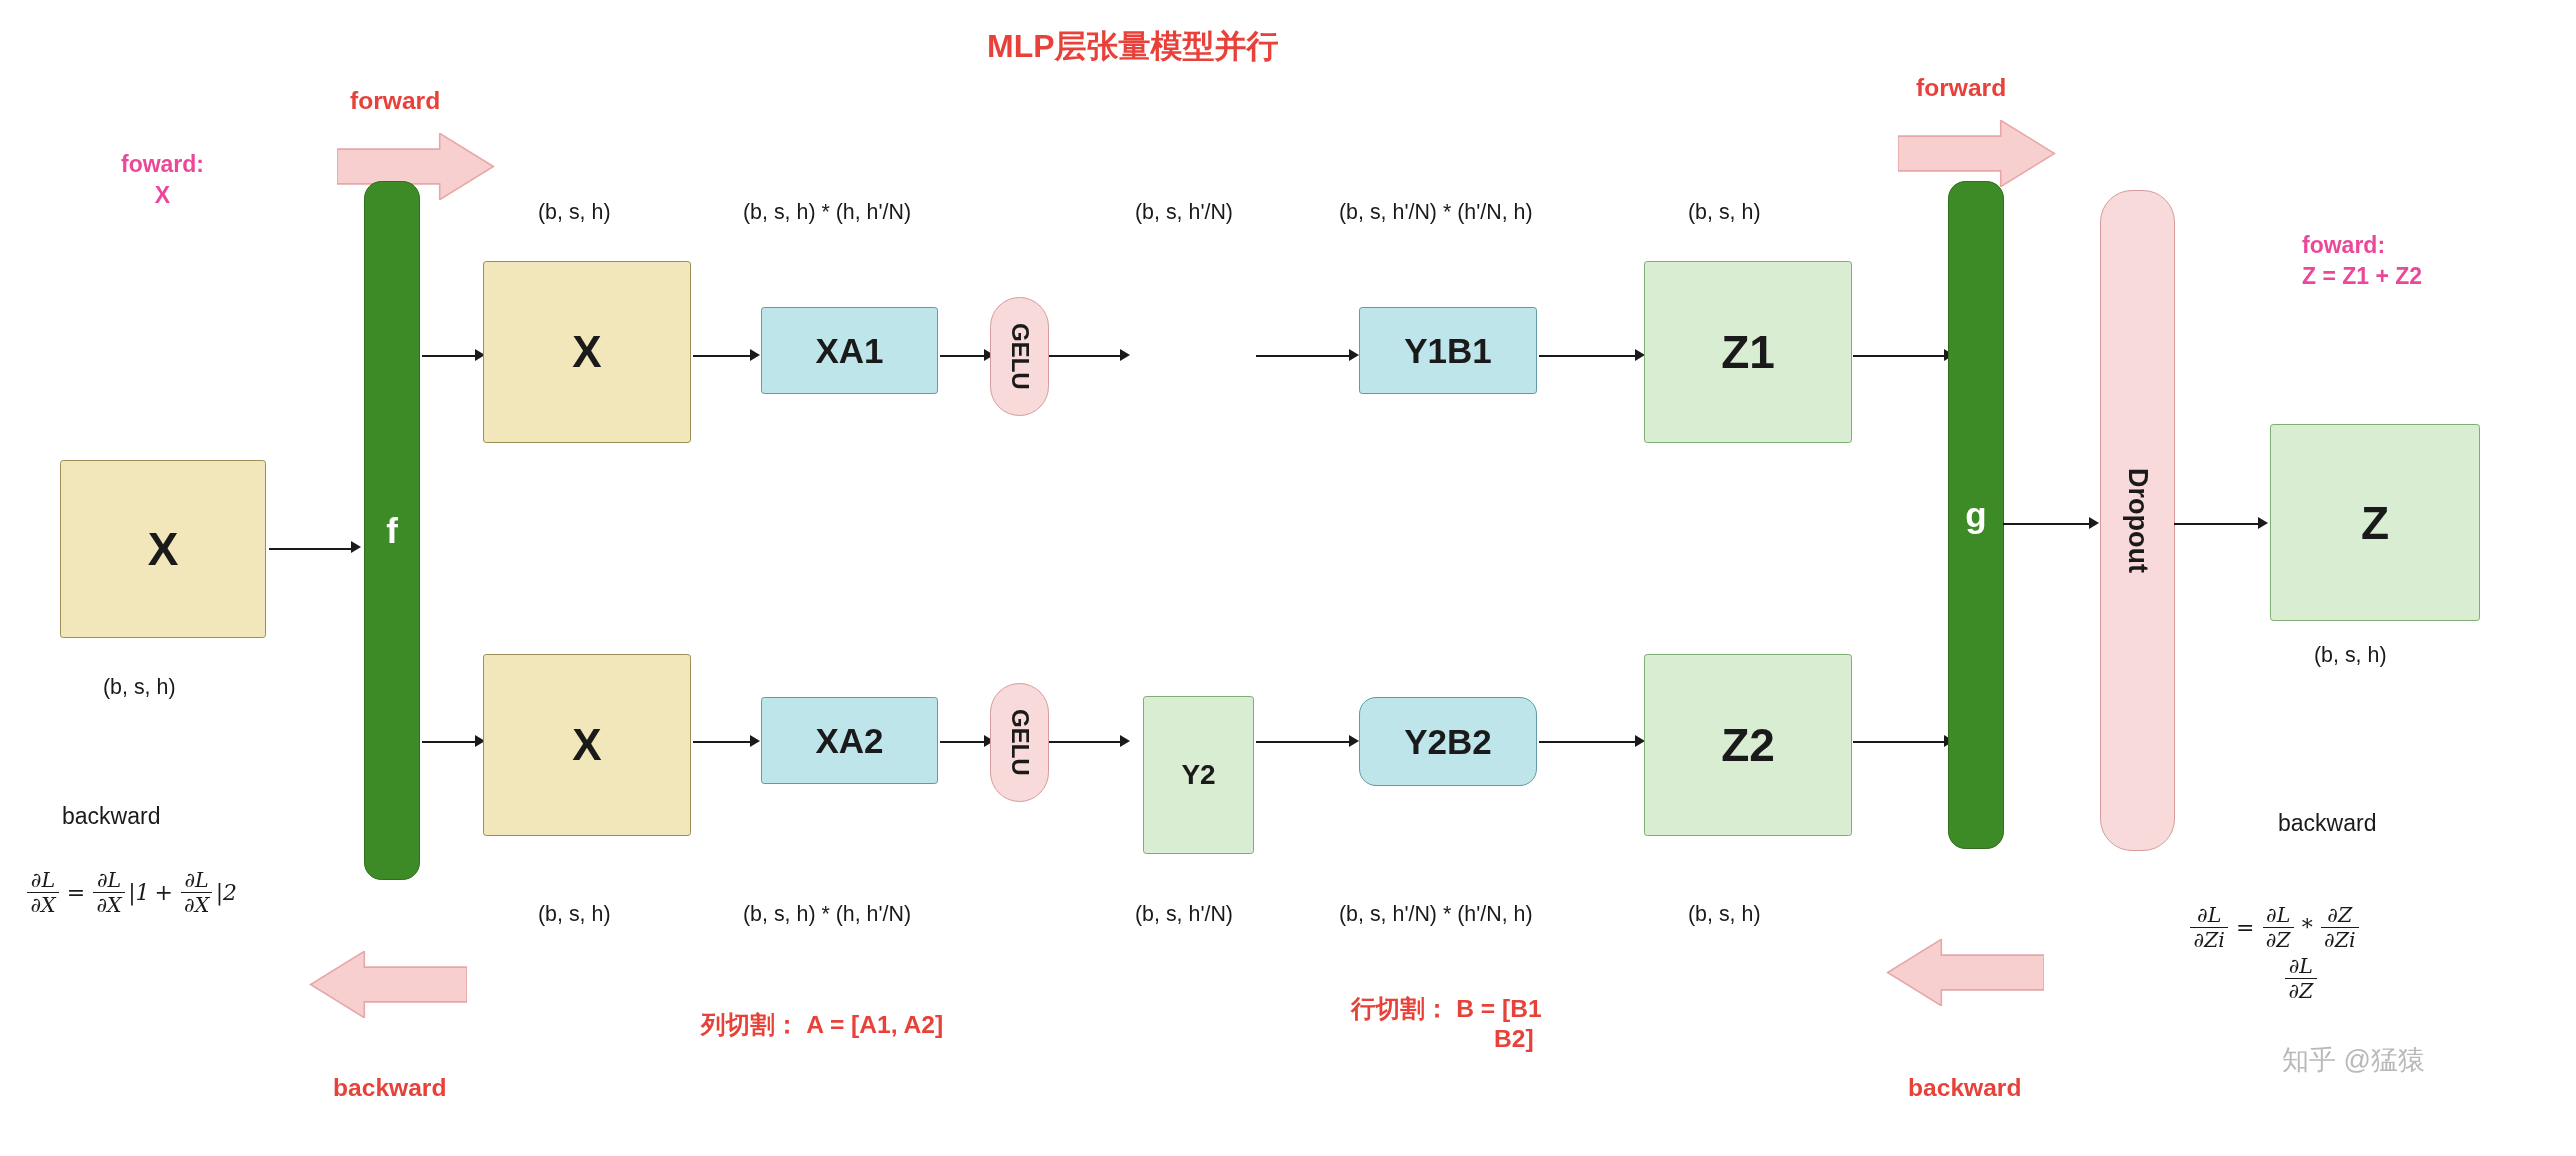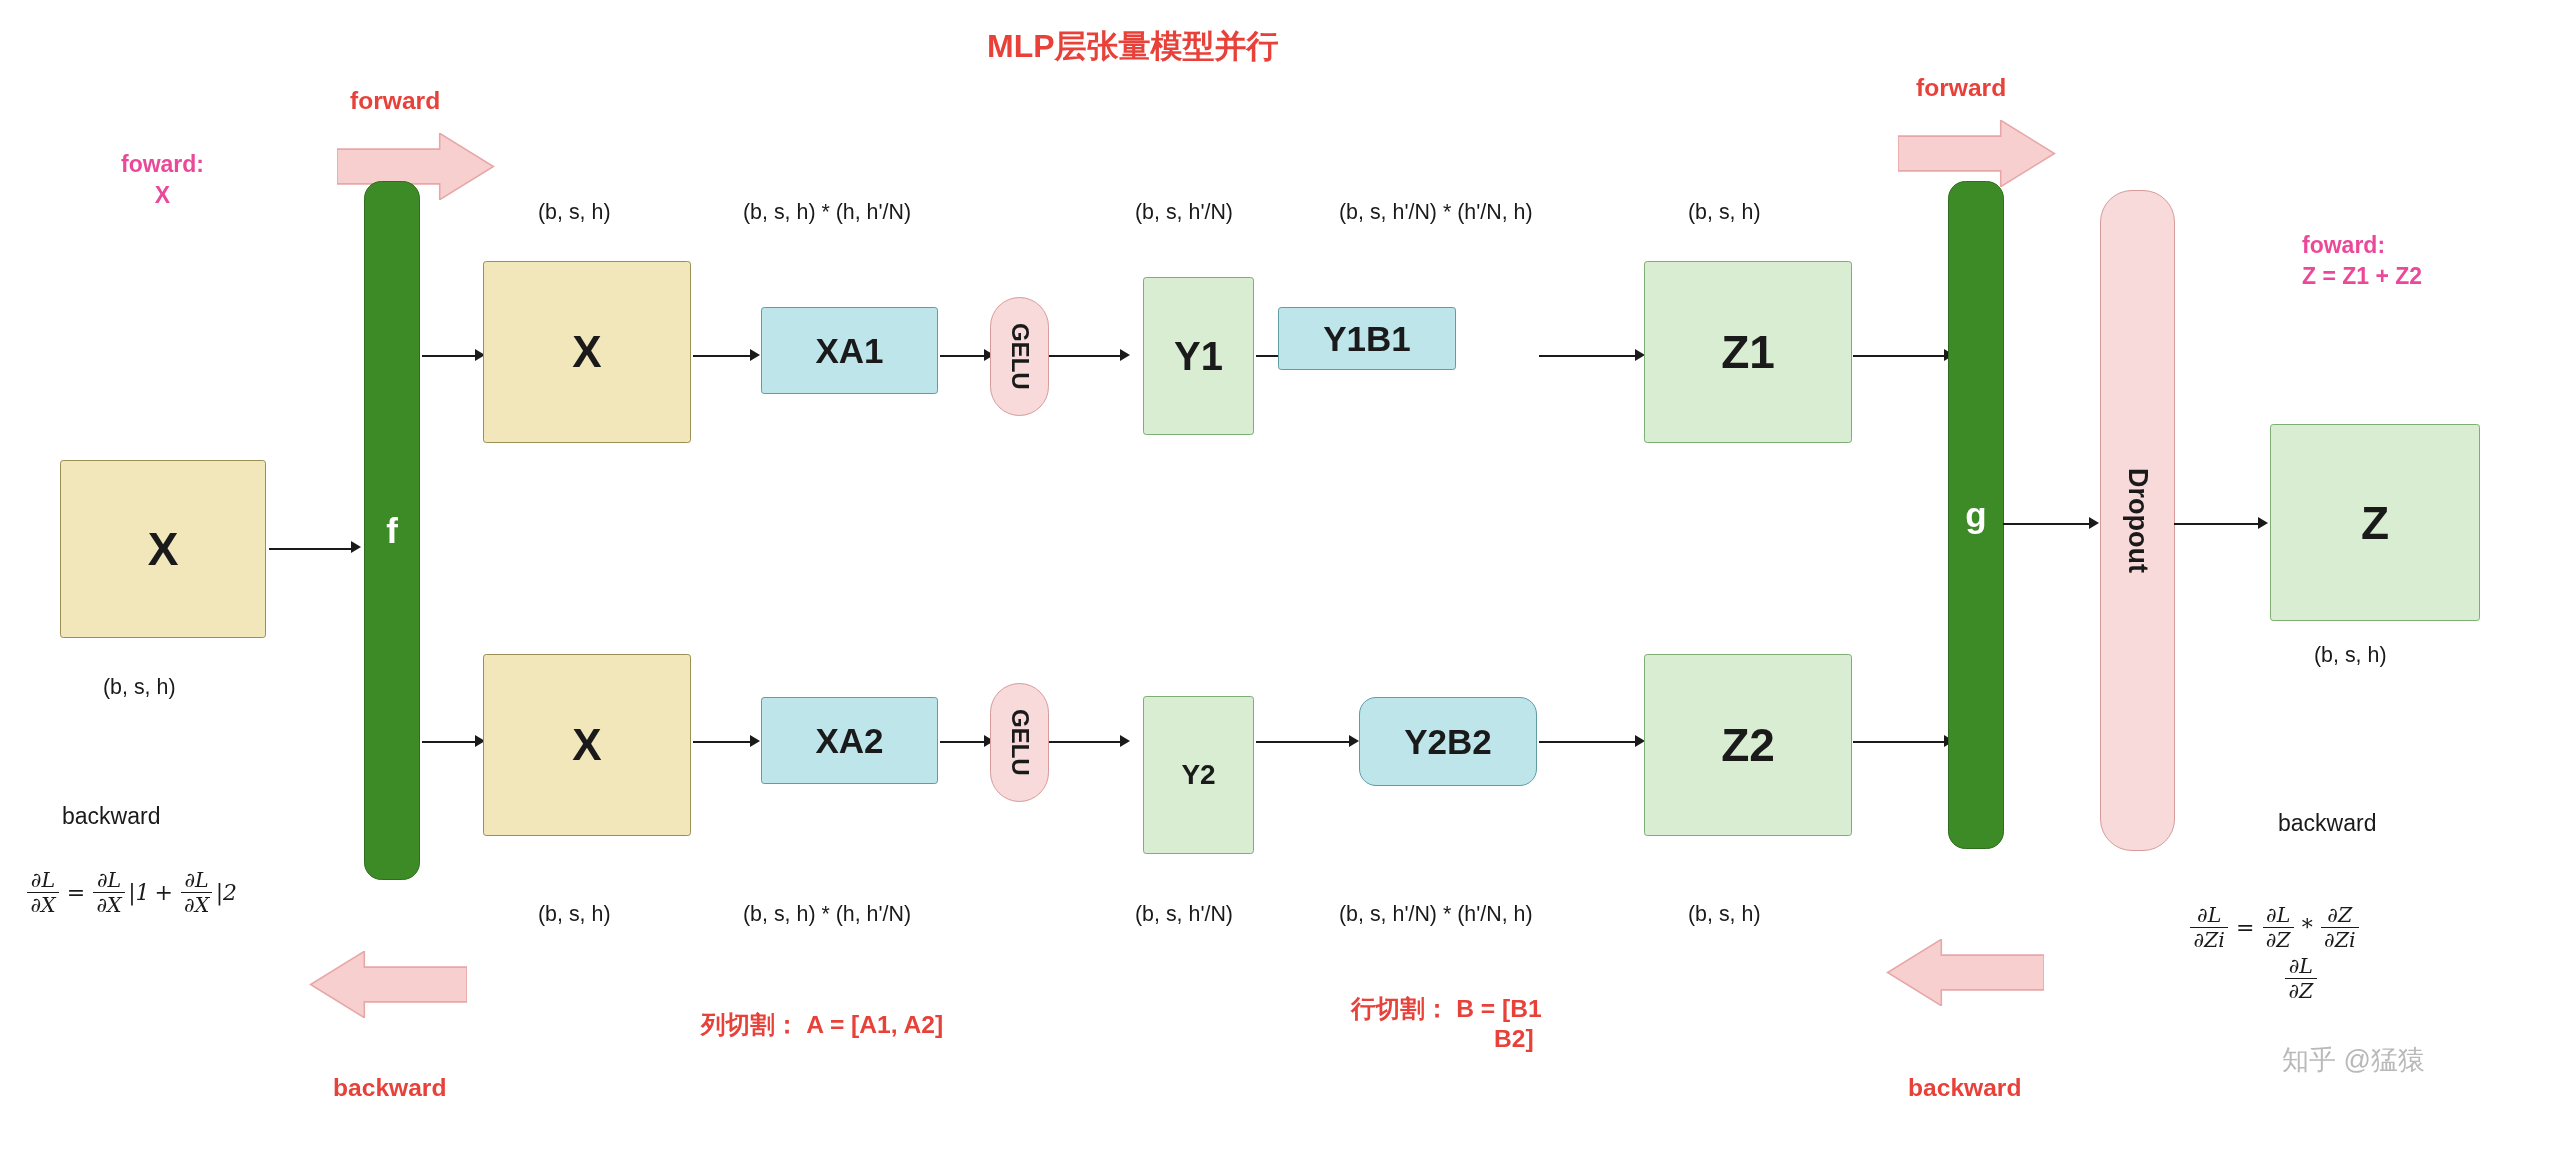--- a/index.html
+++ b/index.html
@@ -195,27 +195,26 @@
 
   <div class="arrow-line" style="left:940px; top:355px; width:46px;"></div>
   <div class="arrow-head" style="left:984px; top:349px;"></div>
 
   <div class="abs pill-pink vertical-text" style="left:990px; top:297px; width:57px; height:117px; font-size:24px;">GELU</div>
 
   <div class="arrow-line" style="left:1049px; top:355px; width:73px;"></div>
   <div class="arrow-head" style="left:1120px; top:349px;"></div>
 
   <div class="abs dim-label" style="left:1135px; top:200px;">(b, s,  h'/N)</div>
-  <div class="abs box box-green" style="left:1143px; top:277px; width:111px; height:158px; font-size:40px;">Y1</div>
 
   <div class="arrow-line" style="left:1256px; top:355px; width:95px;"></div>
   <div class="arrow-head" style="left:1349px; top:349px;"></div>
 
   <div class="abs dim-label" style="left:1339px; top:200px;">(b, s, h'/N) * (h'/N, h)</div>
-  <div class="abs box box-blue" style="left:1278px; top:307px; width:178px; height:63px; font-size:35px;">Y1B1</div>
+  <div class="abs box box-blue" style="left:1359px; top:307px; width:178px; height:87px; font-size:35px;">Y1B1</div>
 
   <div class="arrow-line" style="left:1539px; top:355px; width:98px;"></div>
   <div class="arrow-head" style="left:1635px; top:349px;"></div>
 
   <div class="abs dim-label" style="left:1688px; top:200px;">(b, s, h)</div>
   <div class="abs box box-green" style="left:1644px; top:261px; width:208px; height:182px; font-size:46px;">Z1</div>
 
   <div class="arrow-line" style="left:1853px; top:355px; width:92px;"></div>
   <div class="arrow-head" style="left:1944px; top:349px;"></div>
 

